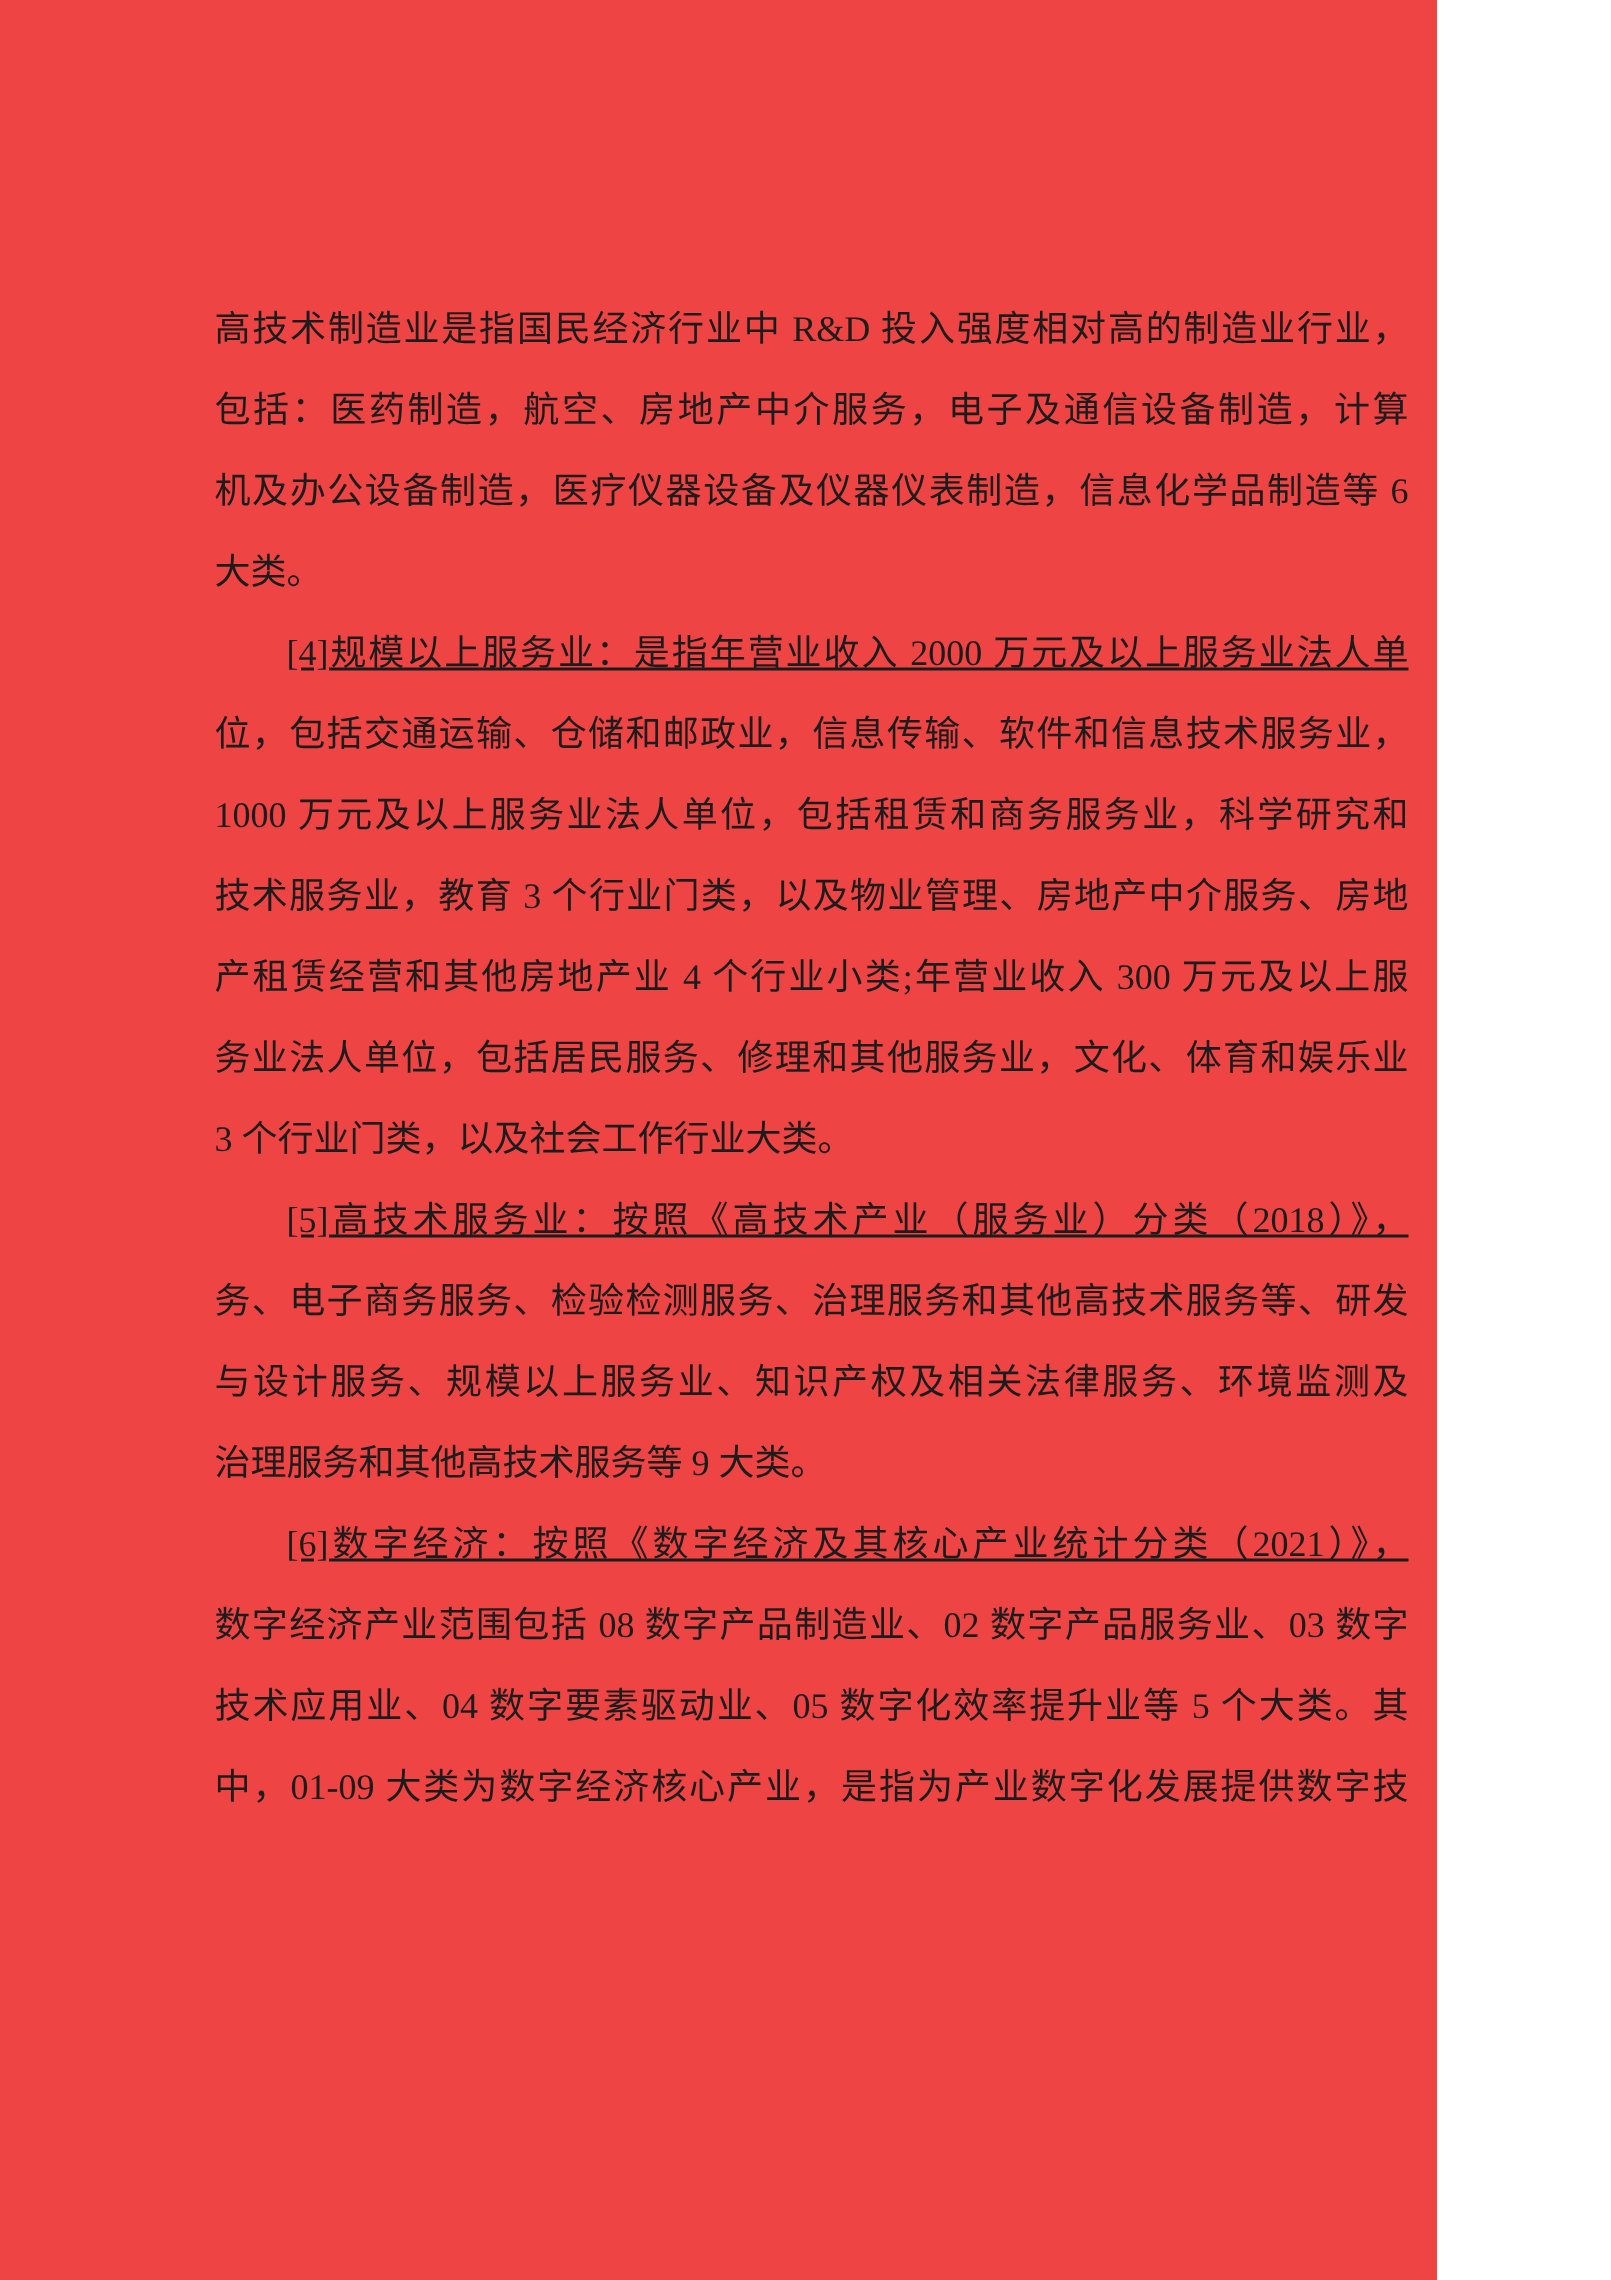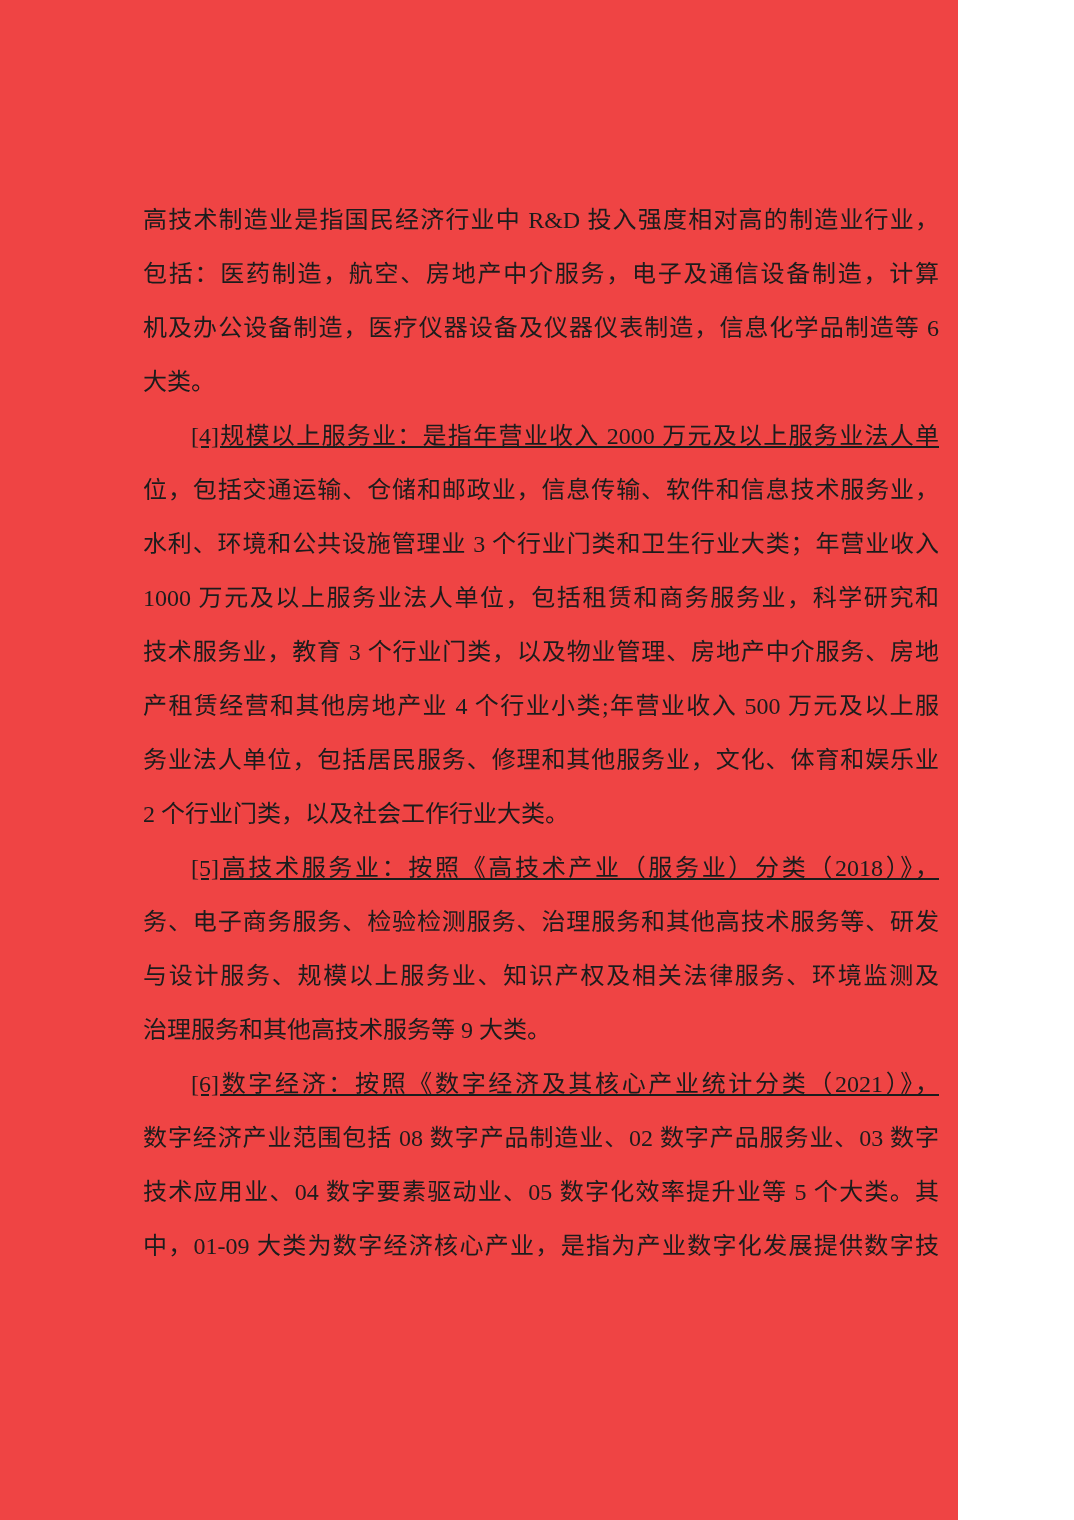--- a/index.html
+++ b/index.html
@@ -50,26 +50,25 @@
     <div class="paragraph">
       <div class="line">高技术制造业是指国民经济行业中 R&amp;D 投入强度相对高的制造业行业，</div>
       <div class="line">包括：医药制造，航空、房地产中介服务，电子及通信设备制造，计算</div>
       <div class="line">机及办公设备制造，医疗仪器设备及仪器仪表制造，信息化学品制造等 6</div>
       <div class="line last">大类。</div>
     </div>
 
     <div class="paragraph">
       <div class="line first">[4]规模以上服务业：是指年营业收入 2000 万元及以上服务业法人单</div>
       <div class="line">位，包括交通运输、仓储和邮政业，信息传输、软件和信息技术服务业，</div>
-      <div class="line">水利、环境和公共设施管理业 3 个行业门类和卫生行业大类；年营业收入</div>
       <div class="line">1000 万元及以上服务业法人单位，包括租赁和商务服务业，科学研究和</div>
       <div class="line">技术服务业，教育 3 个行业门类，以及物业管理、房地产中介服务、房地</div>
-      <div class="line">产租赁经营和其他房地产业 4 个行业小类;年营业收入 500 万元及以上服</div>
+      <div class="line">产租赁经营和其他房地产业 4 个行业小类;年营业收入 300 万元及以上服</div>
       <div class="line">务业法人单位，包括居民服务、修理和其他服务业，文化、体育和娱乐业</div>
-      <div class="line last">2 个行业门类，以及社会工作行业大类。</div>
+      <div class="line last">3 个行业门类，以及社会工作行业大类。</div>
     </div>
 
     <div class="paragraph">
       <div class="line first">[5]高技术服务业：按照《高技术产业（服务业）分类（2018）》，</div>
       <div class="line">务、电子商务服务、检验检测服务、治理服务和其他高技术服务等、研发</div>
       <div class="line">与设计服务、规模以上服务业、知识产权及相关法律服务、环境监测及</div>
       <div class="line last">治理服务和其他高技术服务等 9 大类。</div>
     </div>
 
     <div class="paragraph">

